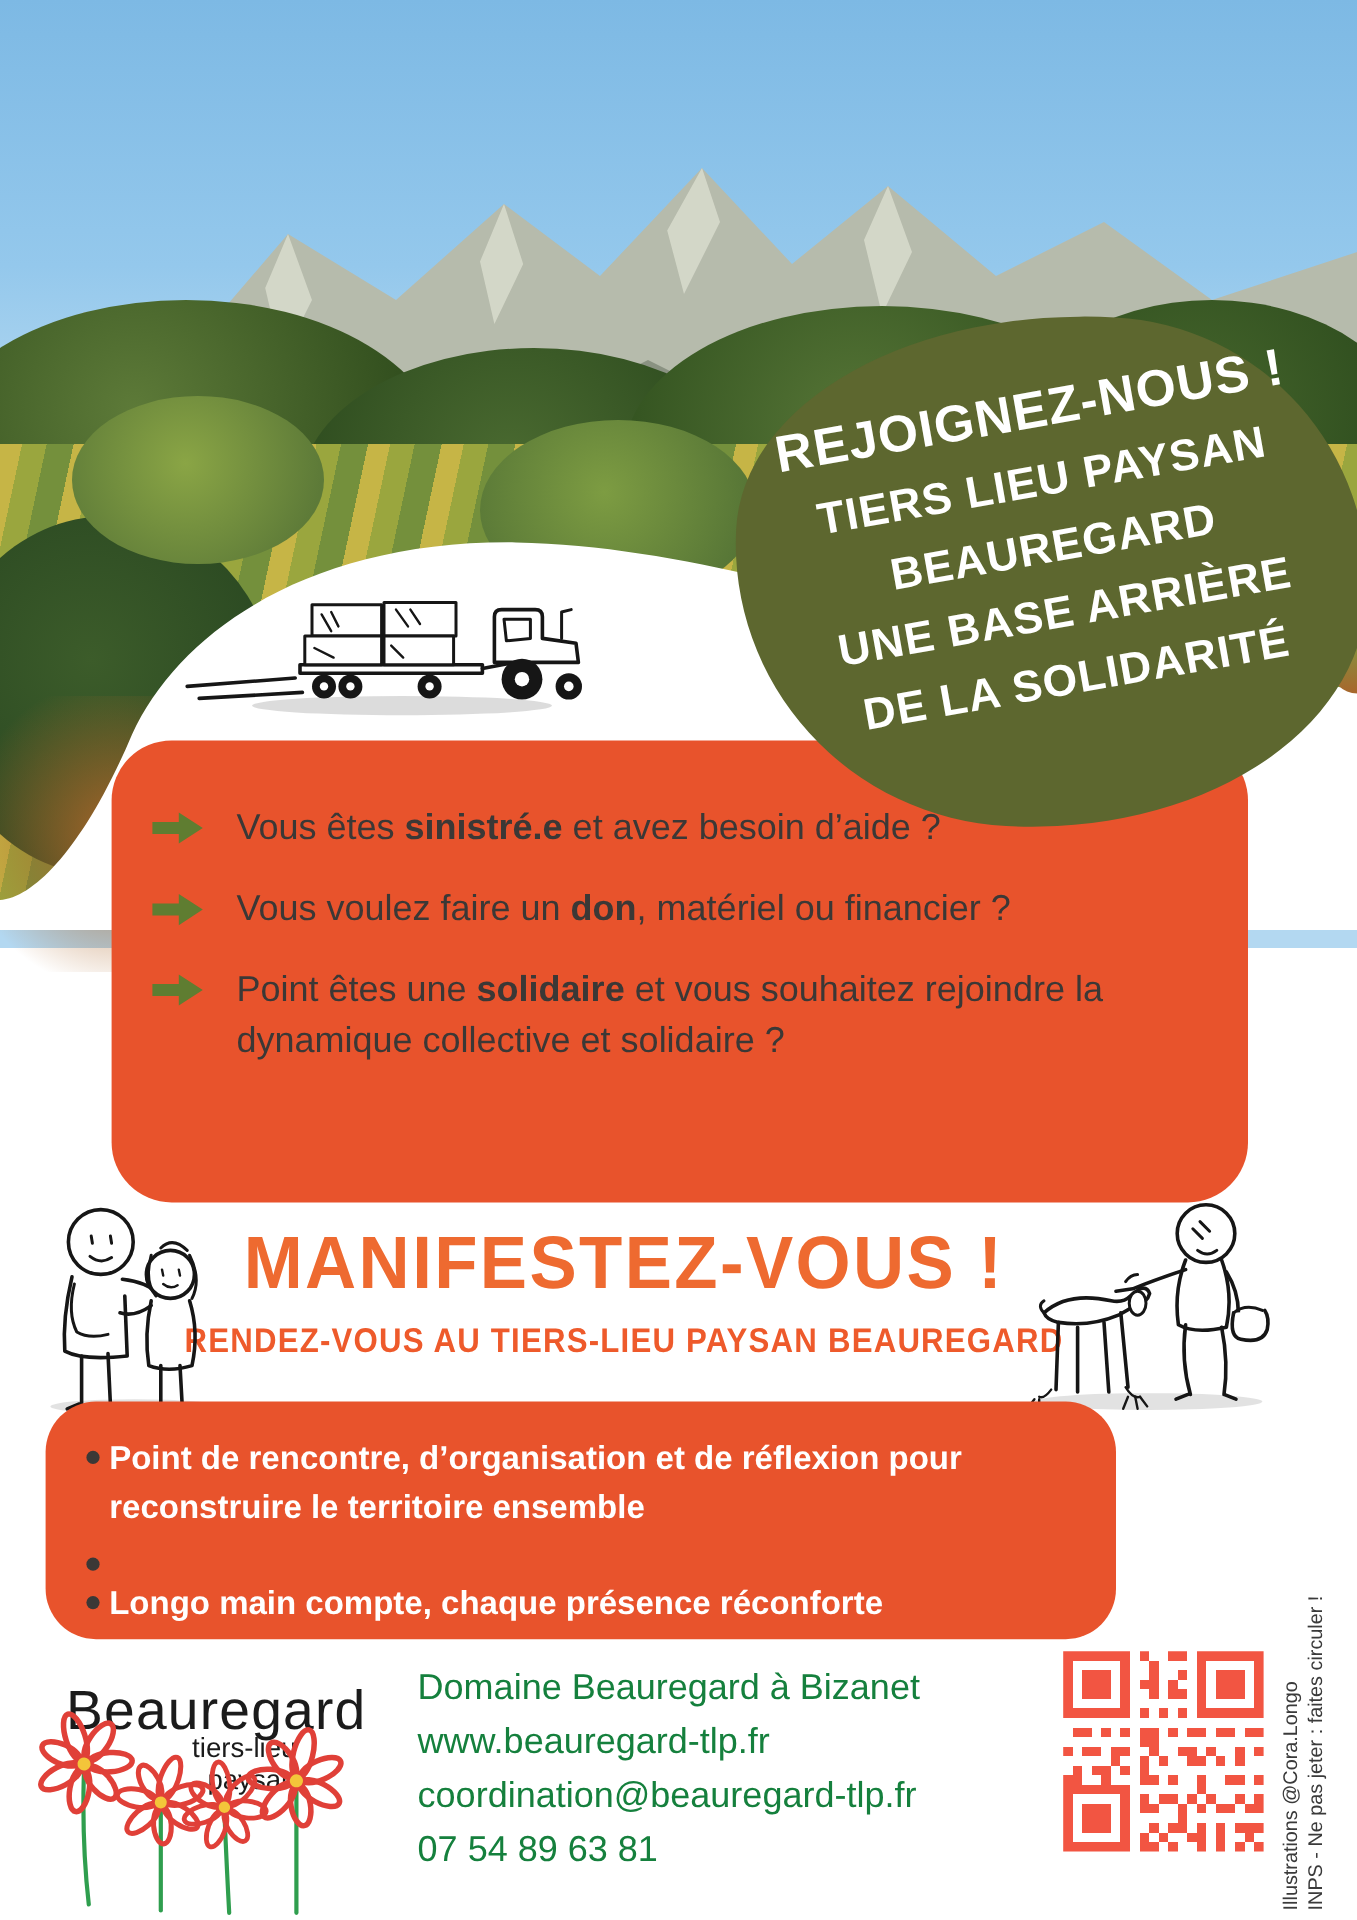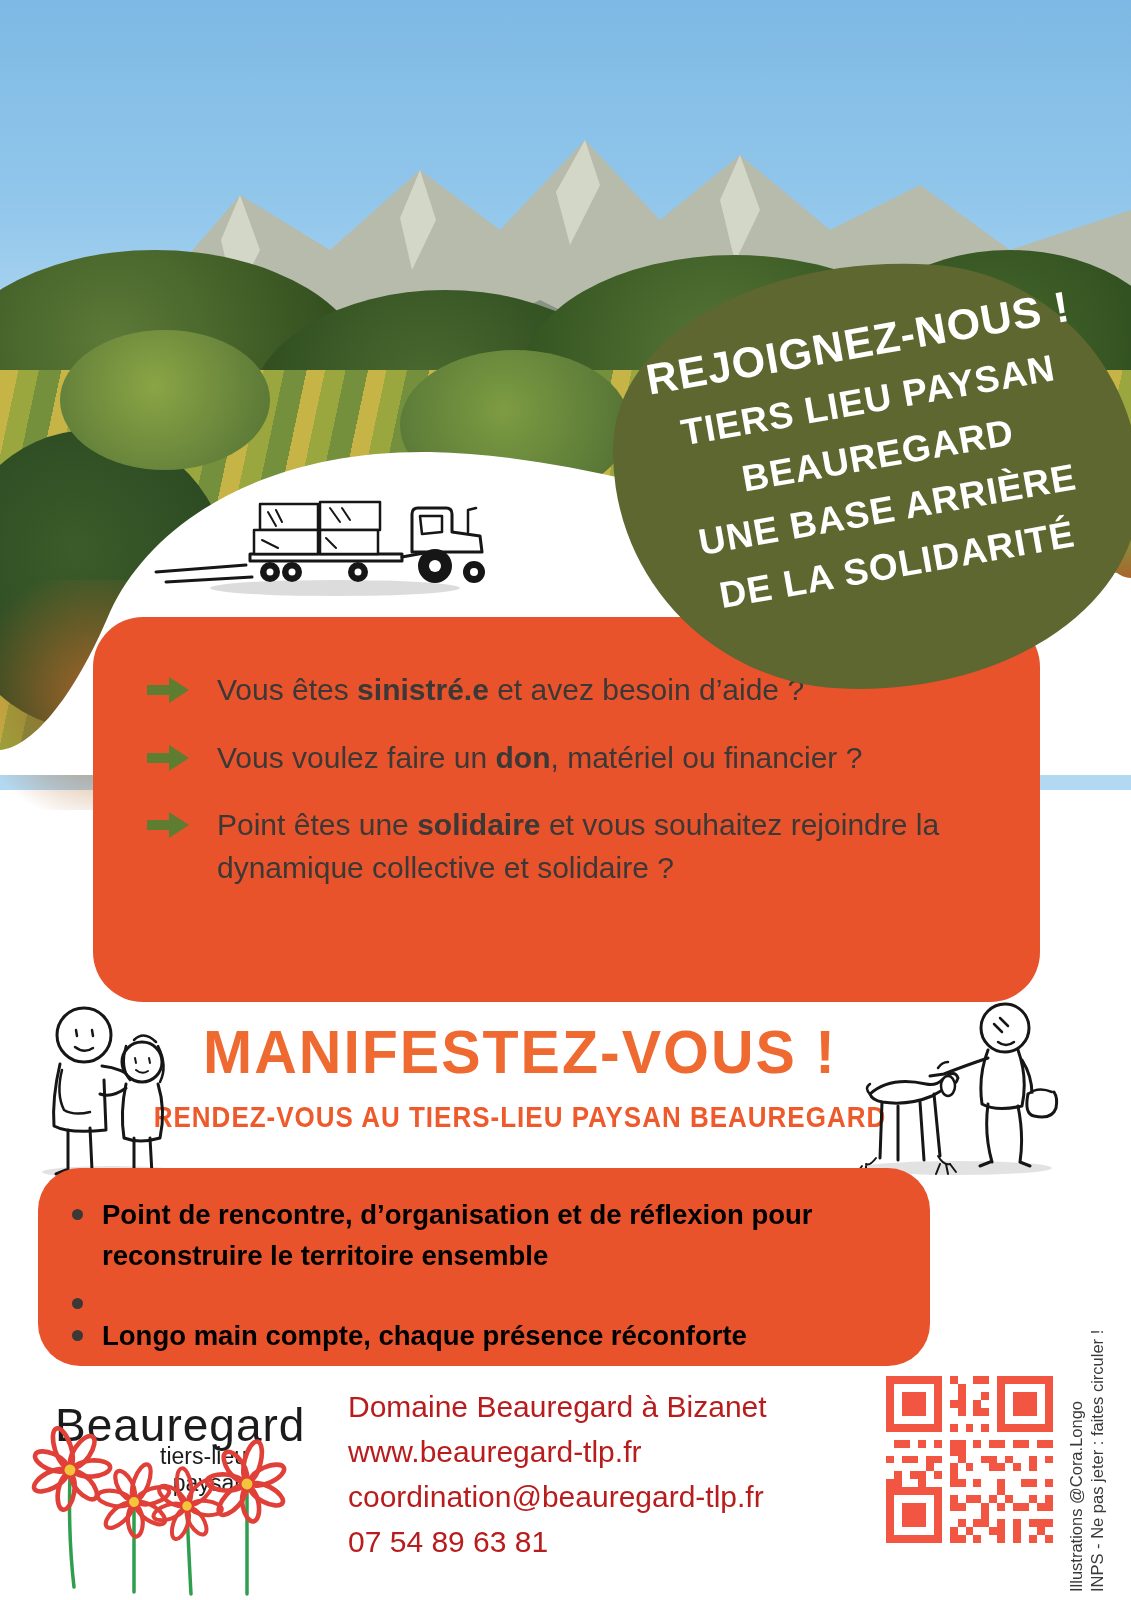--- a/index.html
+++ b/index.html
@@ -33,41 +33,41 @@
   .title1{top:52px;font-size:78px;letter-spacing:5px;word-spacing:42px;transform:scaleY(1.08);}
   .title2{top:178px;font-size:64px;letter-spacing:28px;word-spacing:46px;transform:scaleY(1.1);}
   
   .badge{position:absolute;left:612px;top:262px;width:528px;height:428px;background:#5d672f;
     border-radius:58% 42% 55% 45% / 45% 52% 48% 55%;transform:rotate(3deg);z-index:6;}
   .badge-text{position:absolute;left:0;top:48px;width:100%;transform:rotate(-13deg);text-align:center;color:#fff;font-weight:bold;}
   .badge-text .l1{font-size:43px;letter-spacing:1px;line-height:1.45;}
   .badge-text .ln{font-size:37px;letter-spacing:1px;line-height:1.5;}
   
   .qbox{position:absolute;left:93px;top:617px;width:947px;height:385px;background:#e8532c;border-radius:50px;z-index:4;
-    box-sizing:border-box;padding:52px 40px 30px 52px;display:flex;flex-direction:column;gap:25px;}
+    box-sizing:border-box;padding:52px 40px 30px 32px;display:flex;flex-direction:column;gap:25px;}
   .qrow{display:flex;gap:26px;align-items:flex-start;color:#3b3836;font-size:30px;line-height:1.42;}
   .qrow svg{flex:0 0 auto;margin-top:7px;}
   .qrow b{font-weight:bold;}
   
   .cta-title{position:absolute;left:0;top:1018px;width:1040px;text-align:center;font-size:59px;font-weight:bold;
     color:#ee6a30;letter-spacing:2px;transform:scaleY(1.05);}
   .cta-sub{position:absolute;left:0;top:1102px;width:1040px;text-align:center;font-size:26px;font-weight:bold;
     color:#ee5a2b;letter-spacing:1px;transform:scaleY(1.1);}
   .illu{position:absolute;}
   
   .bbox{position:absolute;left:38px;top:1168px;width:892px;height:198px;background:#e8532c;border-radius:42px;z-index:4;
     box-sizing:border-box;padding:26px 22px 20px 34px;}
   .bbox ul{margin:0;padding:0;list-style:none;display:flex;flex-direction:column;gap:6px;}
-  .bbox li{display:flex;gap:19px;color:#000000;font-weight:bold;font-size:27.5px;line-height:1.5;}
+  .bbox li{display:flex;gap:8px;color:#ffffff;font-weight:bold;font-size:27.5px;line-height:1.5;}
   .dot{flex:0 0 auto;width:11px;height:11px;border-radius:50%;background:#3b3836;margin-top:15px;}
   
   .logo-name{position:absolute;left:55px;top:1398px;font-size:46px;color:#1b1b1b;letter-spacing:1px;}
   .logo-tagline{position:absolute;left:102px;top:1443px;width:145px;text-align:right;font-size:23px;color:#1b1b1b;}
   .flowers{position:absolute;left:30px;top:1420px;}
-  .contact{position:absolute;left:348px;top:1384px;font-size:30px;color:#b91c1c;line-height:1.5;}
+  .contact{position:absolute;left:348px;top:1384px;font-size:30px;color:#15803d;line-height:1.5;}
   .qr{position:absolute;left:886px;top:1376px;}
   .credits{position:absolute;left:1066px;top:1592px;width:290px;transform:rotate(-90deg);transform-origin:0 0;
     font-size:16.5px;color:#3a3a3a;line-height:1.3;}
   .sketch{stroke:#161616;fill:none;stroke-linecap:round;stroke-linejoin:round;}
 </style>
 </head>
 <body>
 
 <div class="poster">
 

